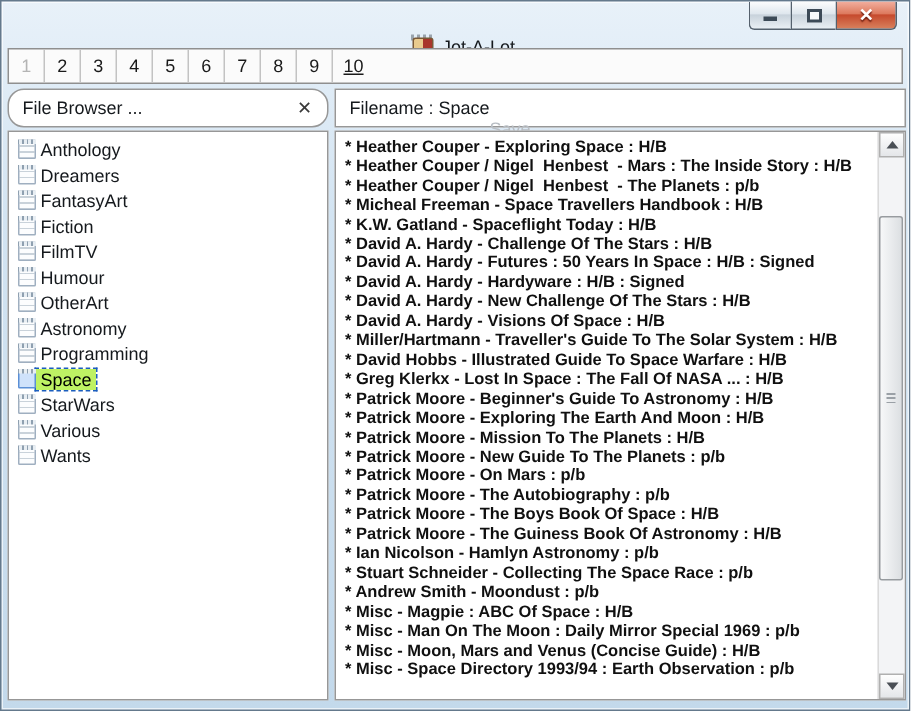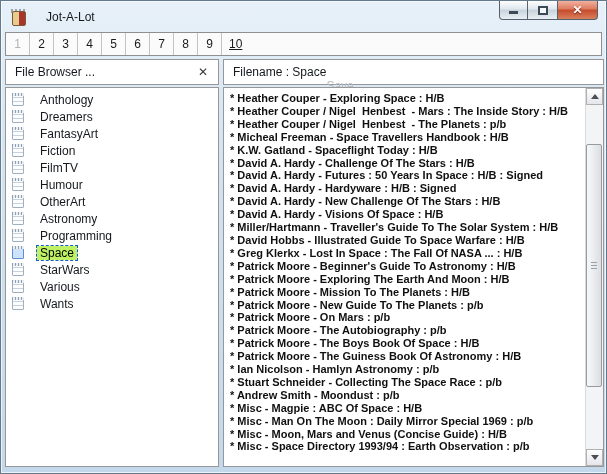--- a/index.html
+++ b/index.html
@@ -9,22 +9,22 @@
     background:#fff;
   }
   
   .window {
     position:absolute; inset:0; box-sizing:border-box;
     border:1px solid #64798c;
     background:linear-gradient(180deg,#e8f1f9 0%,#d3e4f2 30%,#c3d9eb 100%);
     box-shadow:inset 0 0 0 1px rgba(255,255,255,.65);
   }
   .titlebar {
-    position:absolute; top:1px; left:0; right:0; height:29px;
-    display:flex; align-items:center; gap:20px; padding-left:9px;
+    position:absolute; top:15px; left:0; right:0; height:29px;
+    display:flex; align-items:center; gap:6px; padding-left:9px;justify-content:center;
   }
   .app-icon { width:16px; height:16px; position:relative; flex:0 0 auto; }
   .app-icon .pad {
     position:absolute; left:2px; top:2px; width:12px; height:13px;
     background:linear-gradient(90deg,#e9cb8e 0 50%,#a8352c 50% 100%);
     border:1px solid #7a5a38; border-radius:2px;
   }
   .app-icon .spiral {
     position:absolute; left:1px; top:0; width:14px; height:4px;
     background:repeating-linear-gradient(90deg,#9aa4ad 0 2px,transparent 2px 4px);
@@ -56,30 +56,30 @@
     font-size:12px; color:#1a1a1a; border-right:1px solid #c3c3c3; cursor:default;
   }
   .tb-btn:last-child { width:31px; border-right:none; justify-content:flex-start; padding-left:7px; box-sizing:border-box;text-decoration:underline; }
   .tb-btn.disabled { color:#b4b4b4; }
   
   .panel-header {
     position:absolute; top:58px; height:26px; box-sizing:border-box;
     border:1px solid #979797; background:#fff;
     display:flex; align-items:center; padding:0 9px; font-size:12px; color:#15191d;
   }
-  .lh { left:4px; width:214px; }
+  .lh { left:4px; width:214px;border-radius:11px; }
   .rh { left:222px; width:381px; }
   .hdr-x { margin-left:auto; font-size:12px; color:#3a3a3a; cursor:default; padding:0 1px; }
   .save-lbl { color:#b9bec4;margin-top:28px; }
   
   .left-list {
     position:absolute; left:4px; top:86px; width:214px; height:380px; box-sizing:border-box;
     border:1px solid #979797; background:#fff; padding-top:3px; overflow:hidden;
   }
-  .row { height:17px; display:flex; align-items:center; padding-left:6px; gap:13px; font-size:12px; color:#15191d; }
+  .row { height:17px; display:flex; align-items:center; padding-left:6px; gap:0; font-size:12px; color:#15191d; }
   .doc-icon { width:12px; height:13px; box-sizing:border-box; position:relative; flex:0 0 auto;
     background:
       repeating-linear-gradient(180deg,transparent 0 3px,#c9d2da 3px 4px) ,
       #fcfdfe;
     border:1px solid #9fafc0; border-radius:1px;
   }
   .doc-icon::before {
     content:""; position:absolute; left:-1px; right:-1px; top:-1px; height:3px;
     background:repeating-linear-gradient(90deg,#8fa0b0 0 1px,#e8eef3 1px 3px);
   }

